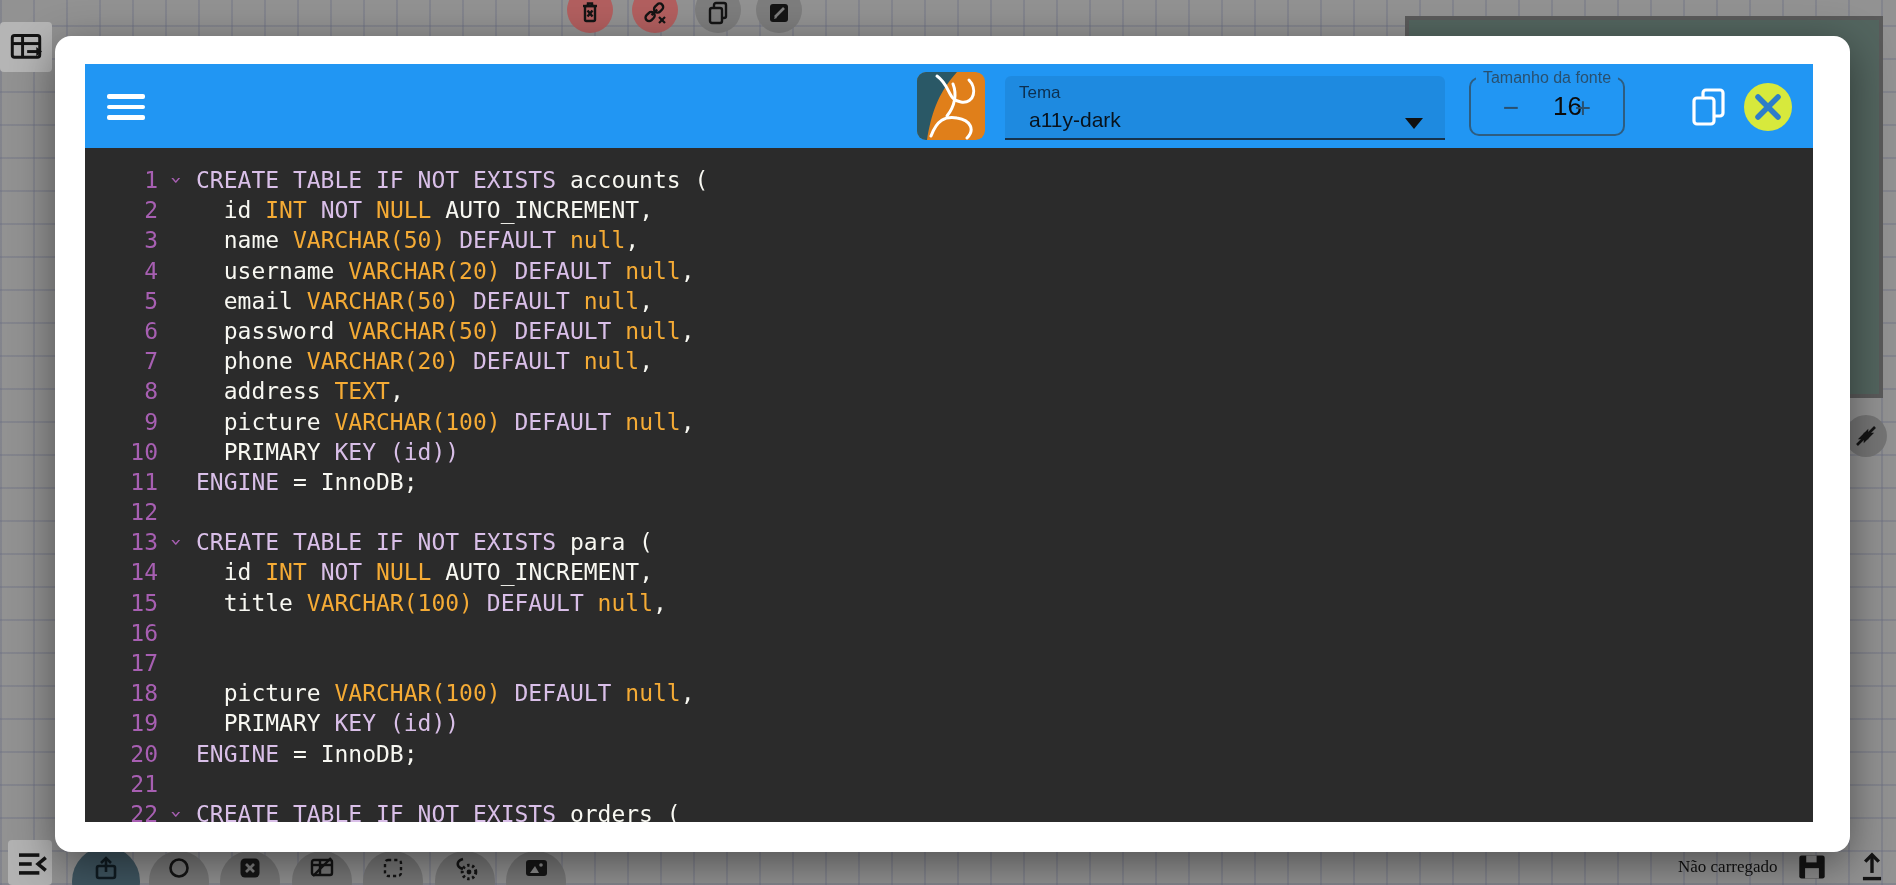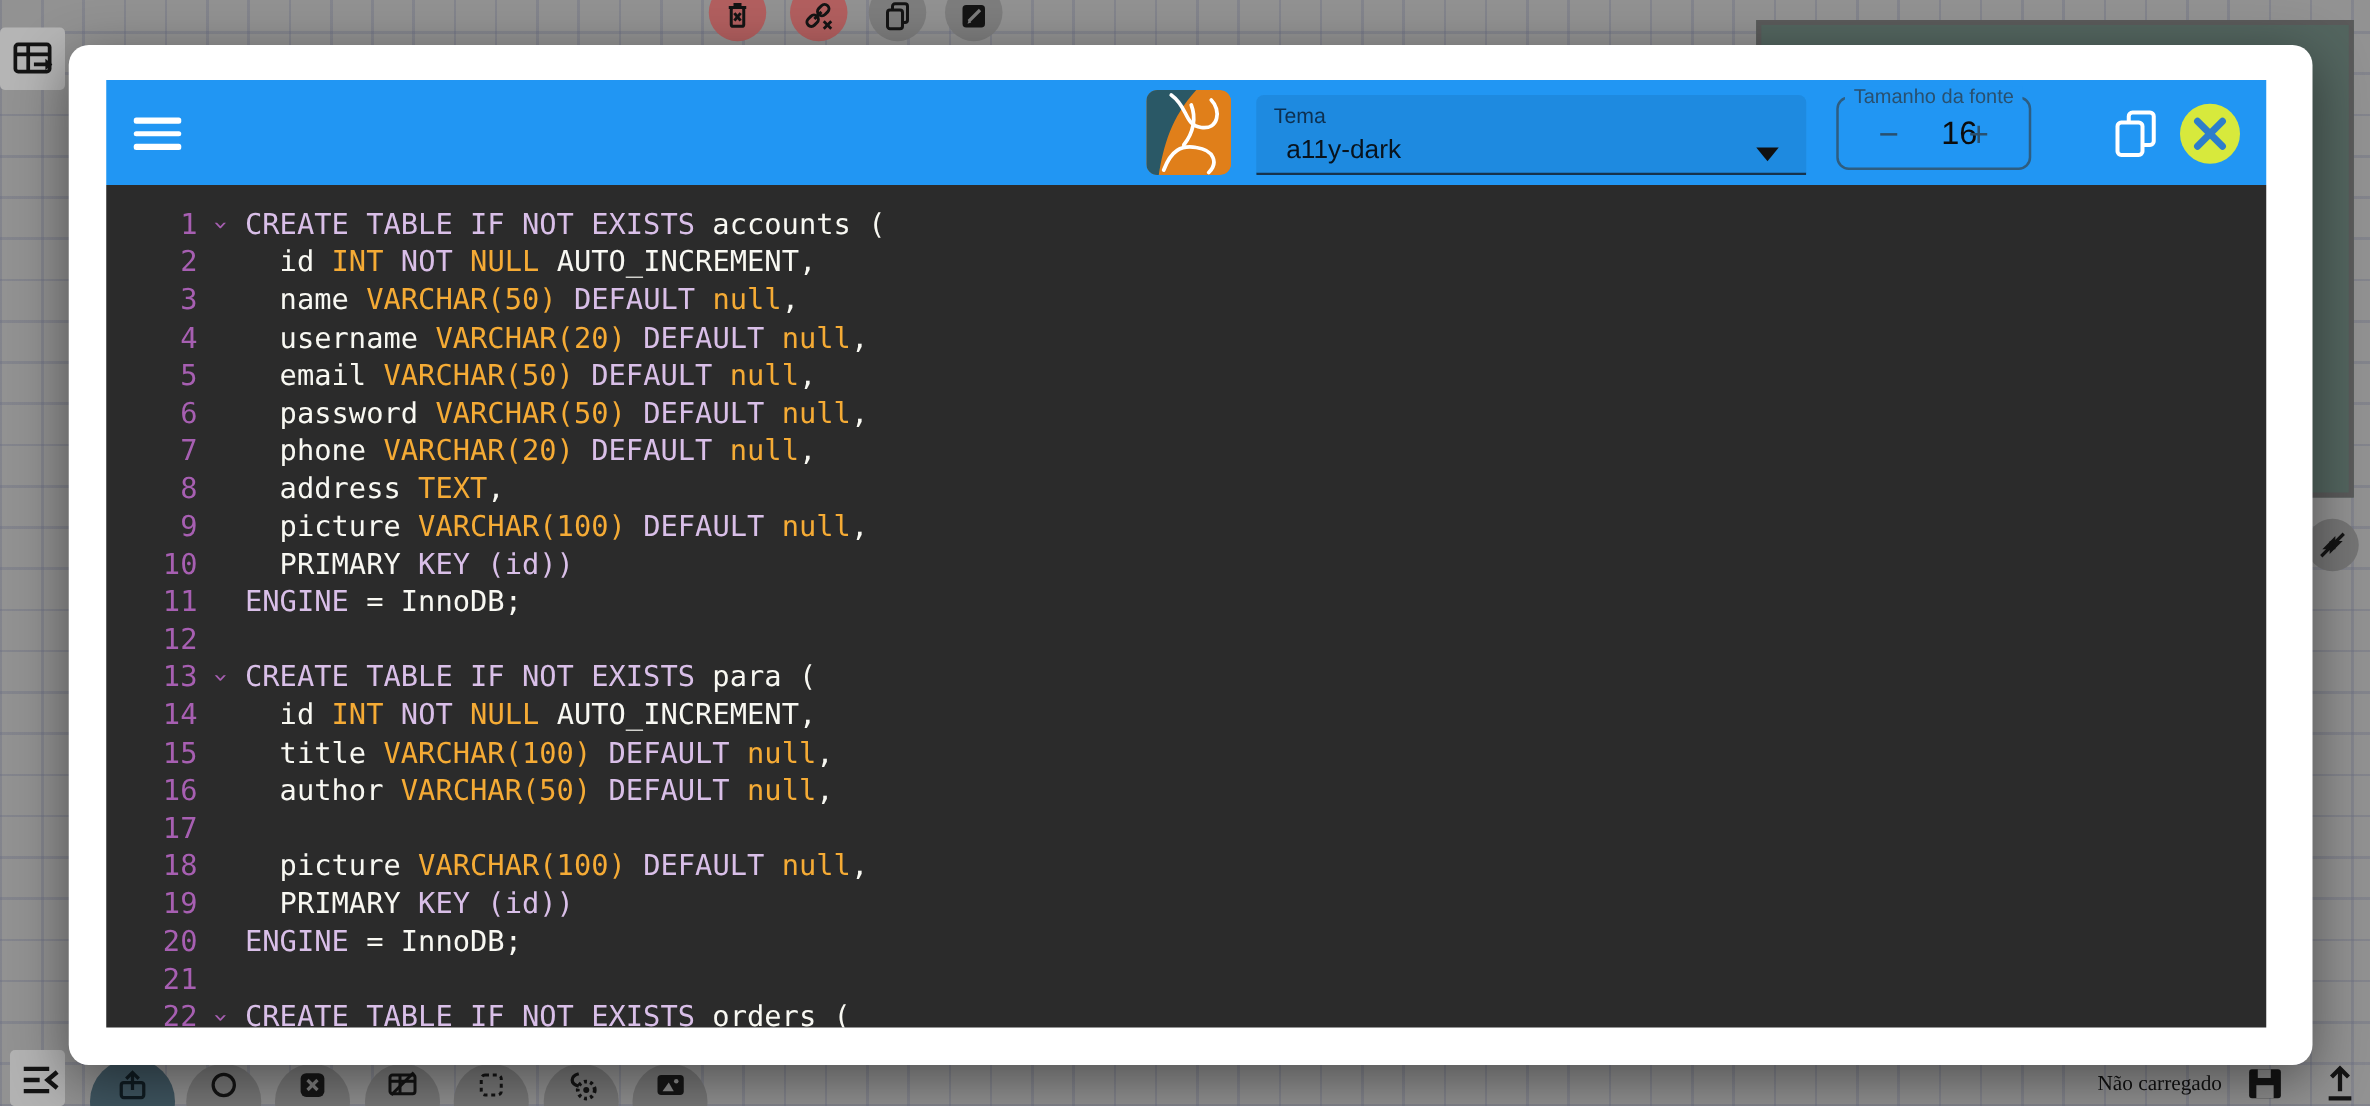--- a/index.html
+++ b/index.html
@@ -267,21 +267,21 @@
             <div class="cl"><span class="ln">6</span><span class="fold"></span><span class="ct"><span class="tk-p">  password </span><span class="tk-o">VARCHAR(50)</span><span class="tk-p"> </span><span class="tk-k">DEFAULT</span><span class="tk-p"> </span><span class="tk-o">null</span><span class="tk-p">,</span></span></div>
             <div class="cl"><span class="ln">7</span><span class="fold"></span><span class="ct"><span class="tk-p">  phone </span><span class="tk-o">VARCHAR(20)</span><span class="tk-p"> </span><span class="tk-k">DEFAULT</span><span class="tk-p"> </span><span class="tk-o">null</span><span class="tk-p">,</span></span></div>
             <div class="cl"><span class="ln">8</span><span class="fold"></span><span class="ct"><span class="tk-p">  address </span><span class="tk-o">TEXT</span><span class="tk-p">,</span></span></div>
             <div class="cl"><span class="ln">9</span><span class="fold"></span><span class="ct"><span class="tk-p">  picture </span><span class="tk-o">VARCHAR(100)</span><span class="tk-p"> </span><span class="tk-k">DEFAULT</span><span class="tk-p"> </span><span class="tk-o">null</span><span class="tk-p">,</span></span></div>
             <div class="cl"><span class="ln">10</span><span class="fold"></span><span class="ct"><span class="tk-p">  PRIMARY </span><span class="tk-k">KEY</span><span class="tk-k"> (id))</span></span></div>
             <div class="cl"><span class="ln">11</span><span class="fold"></span><span class="ct"><span class="tk-k">ENGINE</span><span class="tk-p"> = InnoDB;</span></span></div>
             <div class="cl"><span class="ln">12</span><span class="fold"></span><span class="ct"></span></div>
             <div class="cl"><span class="ln">13</span><span class="fold">›</span><span class="ct"><span class="tk-k">CREATE TABLE IF NOT EXISTS</span><span class="tk-p"> para (</span></span></div>
             <div class="cl"><span class="ln">14</span><span class="fold"></span><span class="ct"><span class="tk-p">  id </span><span class="tk-o">INT</span><span class="tk-p"> </span><span class="tk-k">NOT</span><span class="tk-p"> </span><span class="tk-o">NULL</span><span class="tk-p"> AUTO_INCREMENT,</span></span></div>
             <div class="cl"><span class="ln">15</span><span class="fold"></span><span class="ct"><span class="tk-p">  title </span><span class="tk-o">VARCHAR(100)</span><span class="tk-p"> </span><span class="tk-k">DEFAULT</span><span class="tk-p"> </span><span class="tk-o">null</span><span class="tk-p">,</span></span></div>
-            <div class="cl"><span class="ln">16</span><span class="fold"></span><span class="ct"><span class="tk-p">  author </span><span class="tk-o">VARCHAR(50)</span><span class="tk-p"> </span><span class="tk-k">DEFAULT</span><span class="tk-p"> </span><span class="tk-o">null</span><span class="tk-p">,</span></span></div>
+            <div class="cl"><span class="ln">16</span><span class="fold"></span></div>
             <div class="cl"><span class="ln">17</span><span class="fold"></span></div>
             <div class="cl"><span class="ln">18</span><span class="fold"></span><span class="ct"><span class="tk-p">  picture </span><span class="tk-o">VARCHAR(100)</span><span class="tk-p"> </span><span class="tk-k">DEFAULT</span><span class="tk-p"> </span><span class="tk-o">null</span><span class="tk-p">,</span></span></div>
             <div class="cl"><span class="ln">19</span><span class="fold"></span><span class="ct"><span class="tk-p">  PRIMARY </span><span class="tk-k">KEY</span><span class="tk-k"> (id))</span></span></div>
             <div class="cl"><span class="ln">20</span><span class="fold"></span><span class="ct"><span class="tk-k">ENGINE</span><span class="tk-p"> = InnoDB;</span></span></div>
             <div class="cl"><span class="ln">21</span><span class="fold"></span><span class="ct"></span></div>
             <div class="cl"><span class="ln">22</span><span class="fold">›</span><span class="ct"><span class="tk-k">CREATE TABLE IF NOT EXISTS</span><span class="tk-p"> orders (</span></span></div>
           </div>
       </div>
 
     </div>

